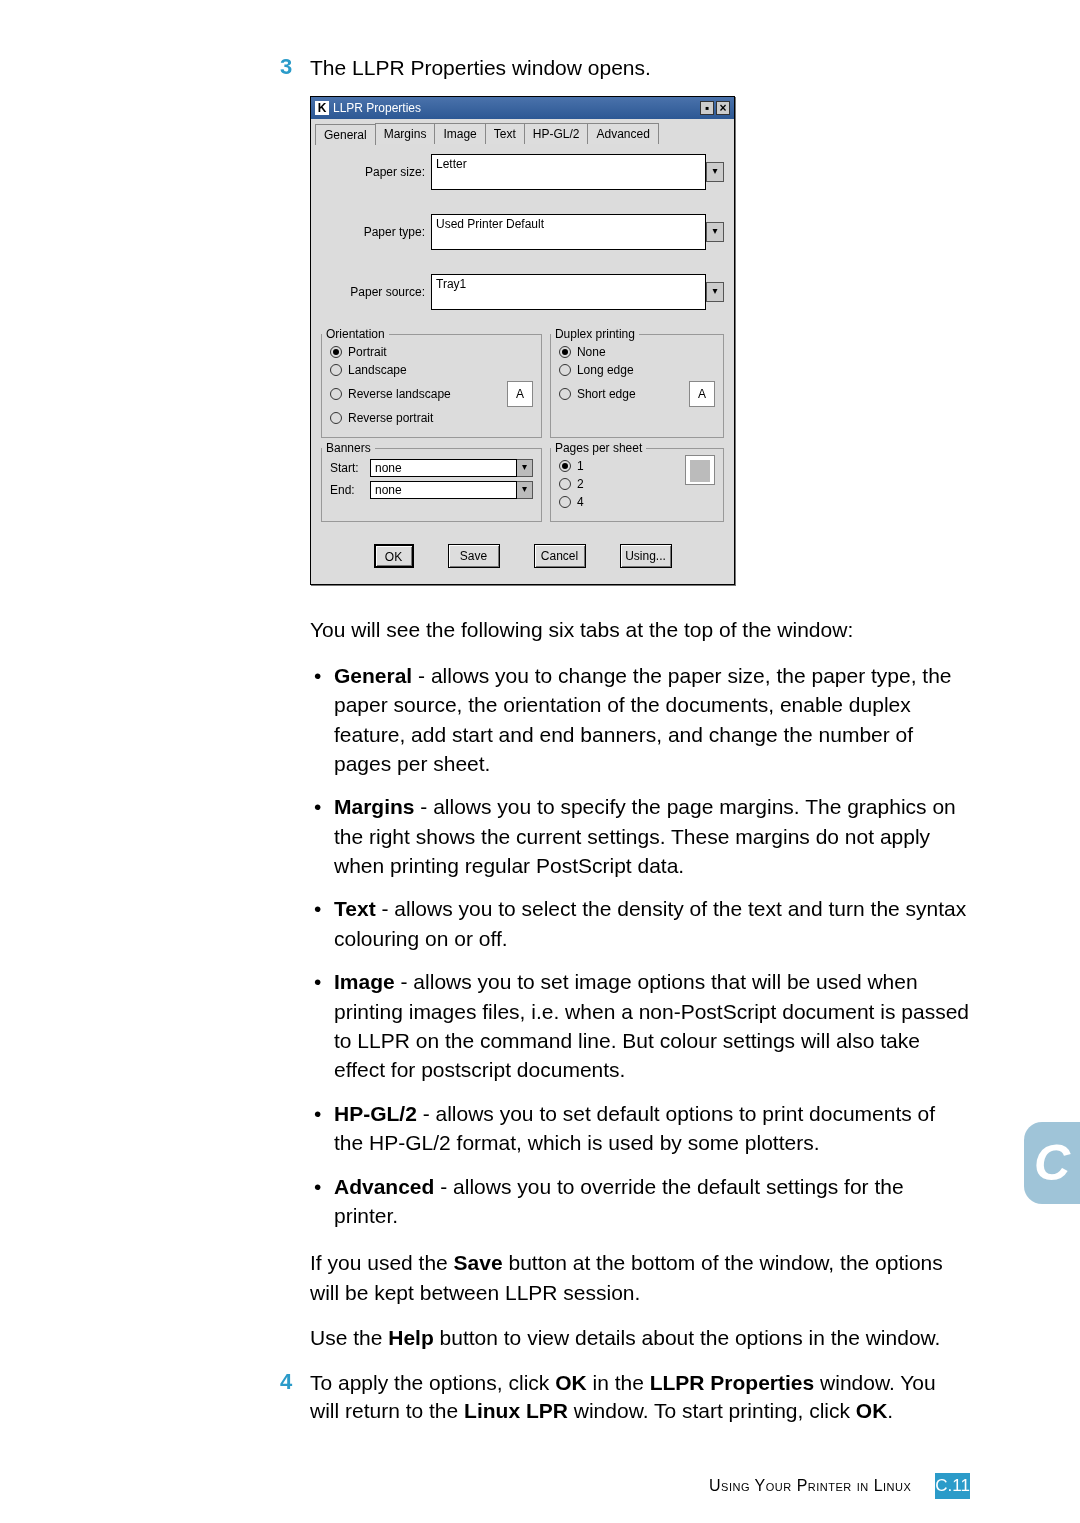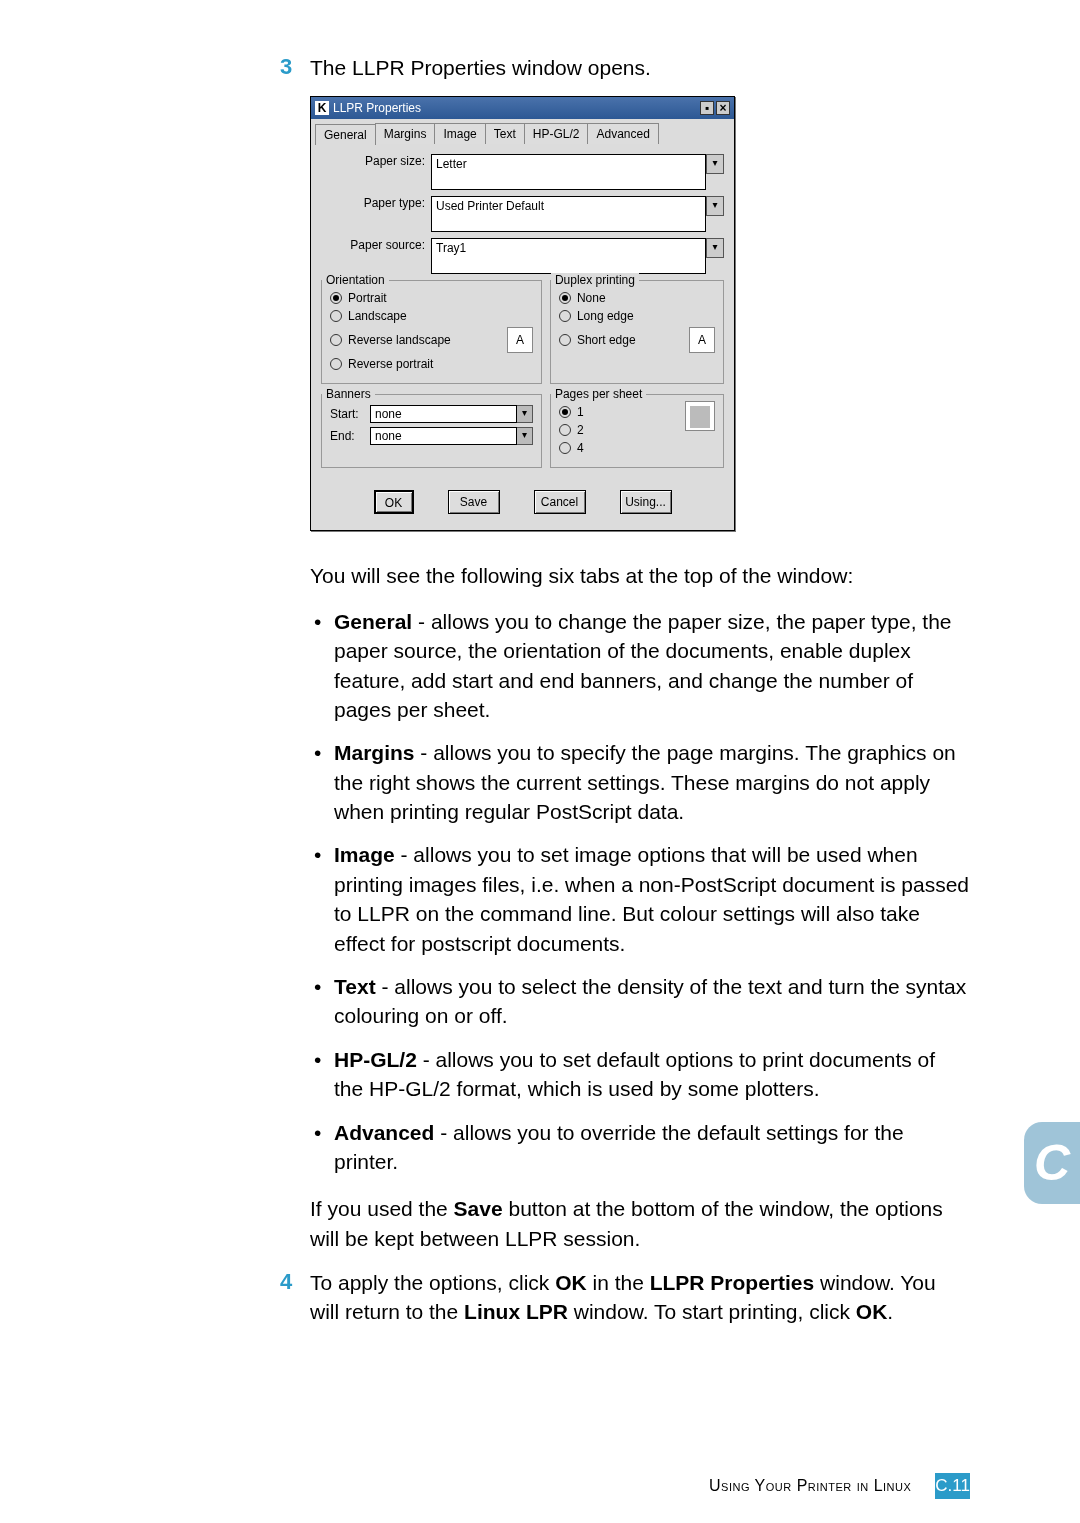--- a/index.html
+++ b/index.html
@@ -54,21 +54,21 @@
   .tab {
     padding: 3px 8px;
     border:1px solid #888;
     border-bottom: none;
     background:#ddd;
     font-size:12px;
     margin-right: -1px;
   }
   .tab.active { background:#dcdcdc; position:relative; top:1px; }
   .dlg-body { padding: 10px; }
-  .frow { display:flex; margin-bottom:6px; }
+  .frow { display:flex; align-items:center; margin-bottom:24px; }
   .frow .lbl { width:110px; text-align:right; padding-right:6px; font-size:12px; }
   .frow .field {
     flex:1;
     background:#fff;
     border:1px solid #000;
     height:36px;
     line-height:18px;
     padding:0 4px;
     font-size:12px;
   }
@@ -261,30 +261,33 @@
       <div class="btn">Using...</div>
     </div>
   </div>
 
   <div class="indent-block">
     <div class="body-text">You will see the following six tabs at the top of the window:</div>
 
     <ul class="tablist">
       <li><b>General</b><span> - allows you to change the paper size, the paper type, the paper source, the orientation of the documents, enable duplex feature, add start and end banners, and change the number of pages per sheet.</span></li>
       <li><b>Margins</b><span> - allows you to specify the page margins. The graphics on the right shows the current settings. These margins do not apply when printing regular PostScript data.</span></li>
+      <li><b>Text</b><span> - allows you to select the density of the text and turn the syntax colouring on or off.</span></li>
       <li><b>Image</b><span> - allows you to set image options that will be used when printing images files, i.e. when a non-PostScript document is passed to LLPR on the command line. But colour settings will also take effect for postscript documents.</span></li>
-      <li><b>Text</b><span> - allows you to select the density of the text and turn the syntax colouring on or off.</span></li>
       <li><b>HP-GL/2</b><span> - allows you to set default options to print documents of the HP-GL/2 format, which is used by some plotters.</span></li>
       <li><b>Advanced</b><span> - allows you to override the default settings for the printer.</span></li>
     </ul>
 
     <div class="body-text">
       <span>If you used the </span><b>Save</b><span> button at the bottom of the window, the options will be kept between LLPR session.</span>
     </div>
 
+    <div class="body-text">
+      <span>Use the </span><b>Help</b><span> button to view details about the options in the window.</span>
+    </div>
   </div>
 
   <div class="step-row">
     <div class="step-num">4</div>
     <div class="step-text">
       <span>To apply the options, click </span><b>OK</b><span> in the </span><b>LLPR Properties</b><span> window. You will return to the </span><b>Linux LPR</b><span> window. To start printing, click </span><b>OK</b><span>.</span>
     </div>
   </div>
 
 </div>

